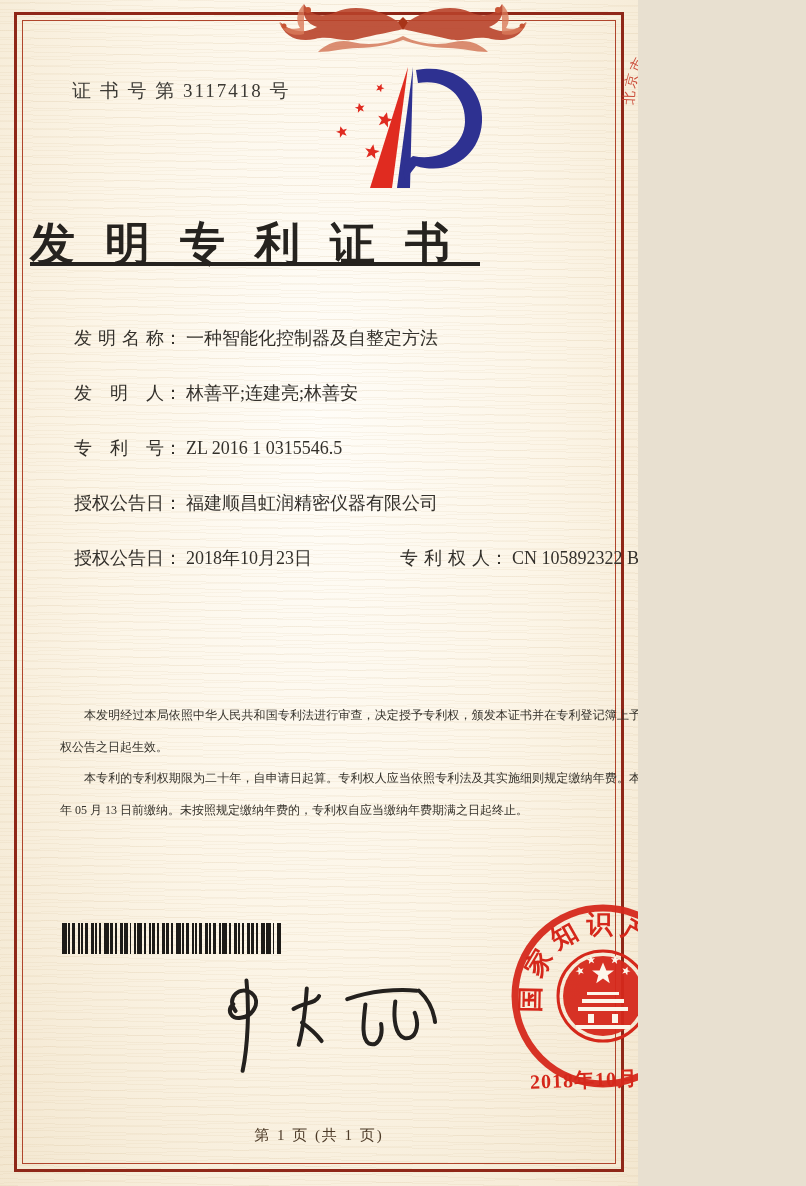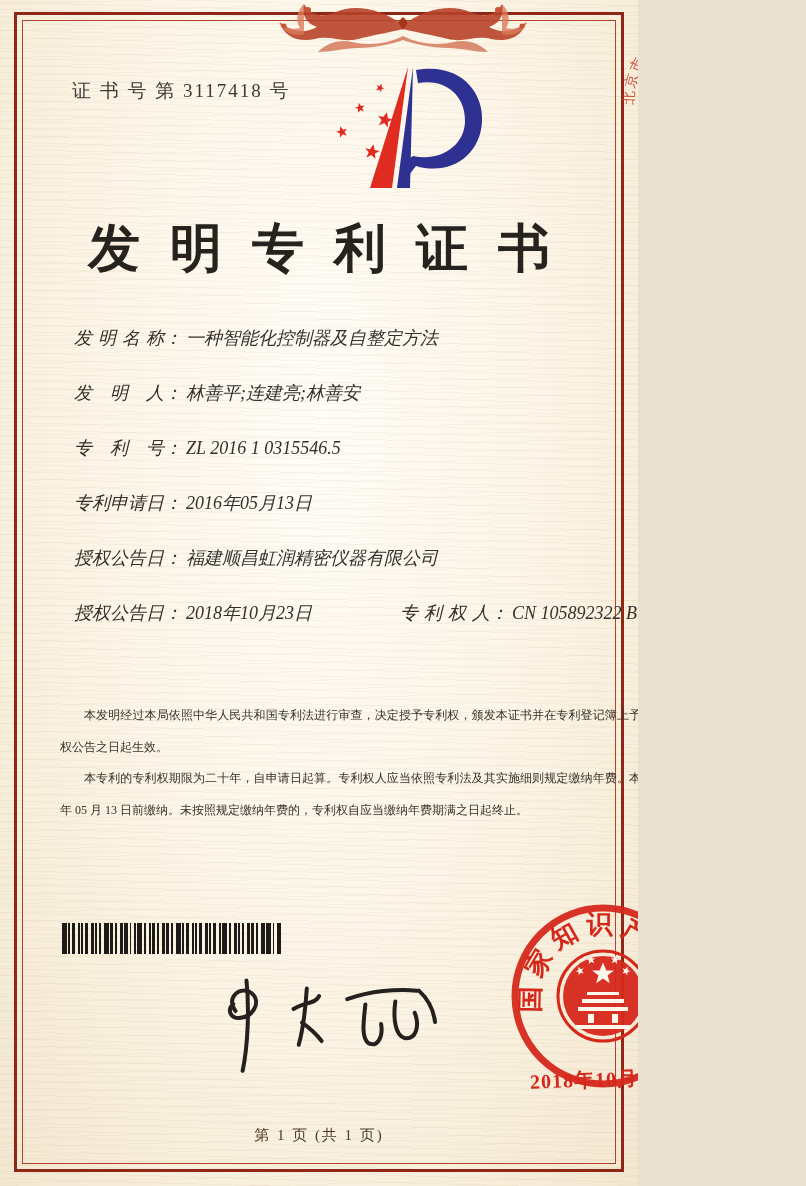--- a/index.html
+++ b/index.html
@@ -18,25 +18,25 @@
   .frame-inner{position:absolute;inset:20px 22px 22px 22px;border:1.5px solid #b0452c;pointer-events:none;}
   .ornament{position:absolute;pointer-events:none;}
   .ornament-top{left:248px;top:0;width:310px;height:56px;}
   .ornament-br{left:693px;top:1113px;width:113px;height:73px;}
 
   .cert-number{position:absolute;left:72px;top:78px;font-size:19px;letter-spacing:2px;color:#3c3a35;}
 
   .logo{position:absolute;left:312px;top:62px;width:180px;height:142px;}
   .tax-stamp{position:absolute;left:626px;top:26px;width:186px;height:186px;transform:rotate(-27deg);opacity:.92;}
 
-  .title{position:absolute;left:0;top:214px;width:100%;text-align:center;
-    font-size:52px;font-weight:700;letter-spacing:30px;text-indent:30px;color:#26231f;}
+  .title{position:absolute;left:0;top:214px;width:100%;text-align:left;
+    font-size:45px;font-weight:700;letter-spacing:30px;text-indent:30px;color:#26231f;text-decoration:underline;}
 
   .fields{position:absolute;left:74px;top:326px;width:670px;font-size:18px;}
-  .field-row{margin-bottom:30px;line-height:25px;white-space:nowrap;font-style:italic;}
+  .field-row{margin-bottom:30px;line-height:25px;white-space:nowrap;}
   .flabel{display:inline-block;width:5em;text-align:justify;text-align-last:justify;vertical-align:top;}
   .fcolon{display:inline-block;margin-right:4px;}
   .grant-row{display:flex;margin-top:8px;}
   .grant-col2{margin-left:88px;}
 
   .body-text{position:absolute;left:60px;top:700px;width:690px;font-size:12px;line-height:31.5px;
     color:#35322b;text-align:justify;}
   .body-text p{margin:0;text-indent:2em;}
 
   .barcode{position:absolute;left:62px;top:923px;width:232px;height:31px;display:flex;align-items:stretch;overflow:hidden;}
@@ -130,23 +130,20 @@
 
   <div class="fields">
     <div class="field-row">
       <span class="flabel">发明名称</span><span class="fcolon">：</span><span>一种智能化控制器及自整定方法</span>
     </div>
     <div class="field-row">
       <span class="flabel">发明人</span><span class="fcolon">：</span><span>林善平;连建亮;林善安</span>
     </div>
     <div class="field-row">
       <span class="flabel">专利号</span><span class="fcolon">：</span><span>ZL 2016 1 0315546.5</span>
-    </div>
-    <div class="field-row">
-      <span class="flabel">专利申请日</span><span class="fcolon">：</span><span>2016年05月13日</span>
     </div>
     <div class="field-row">
       <span class="flabel">授权公告日</span><span class="fcolon">：</span><span>福建顺昌虹润精密仪器有限公司</span>
     </div>
     <div class="field-row grant-row">
       <span>
         <span class="flabel">授权公告日</span><span class="fcolon">：</span><span>2018年10月23日</span>
       </span>
       <span class="grant-col2">
         <span class="flabel">专利权人</span><span class="fcolon">：</span><span>CN 105892322 B</span>

